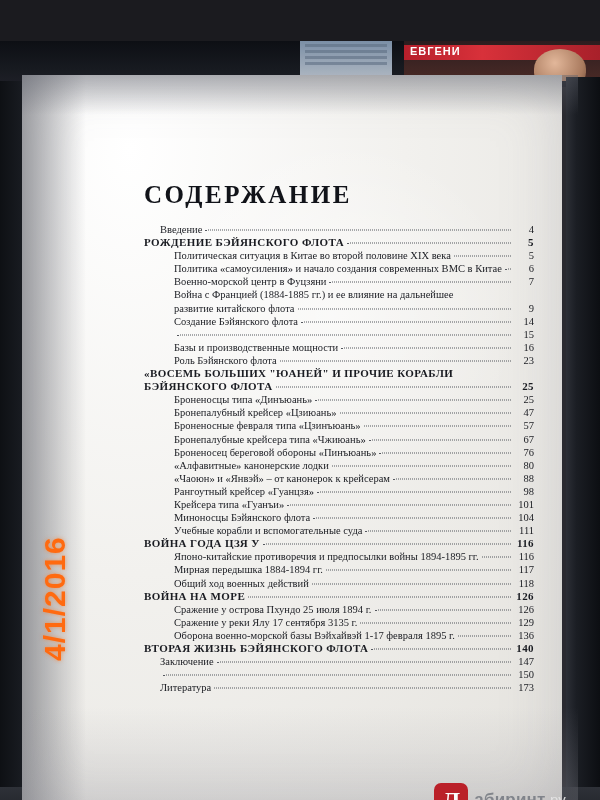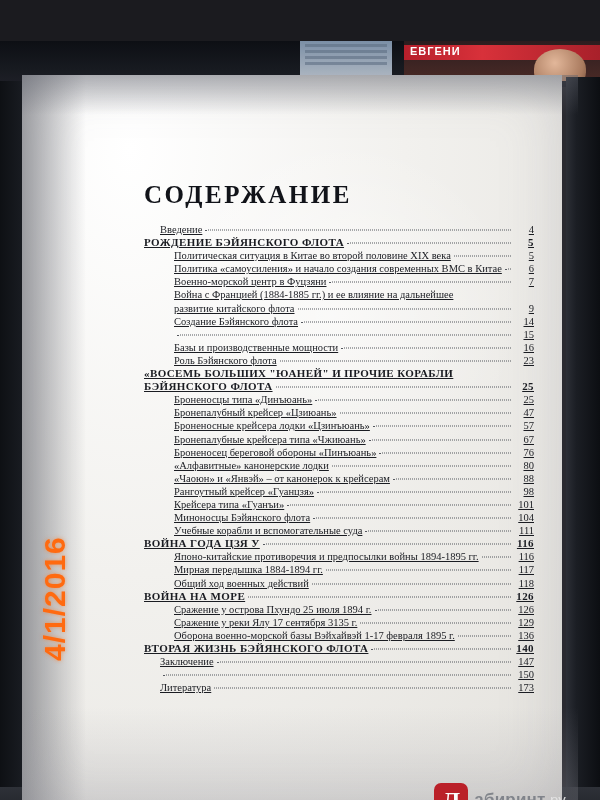--- a/index.html
+++ b/index.html
@@ -104,21 +104,20 @@
     margin: 0 0 14px 0;
     color: #111319;
   }
   .row {
     display: flex;
     align-items: baseline;
     font-size: 10.5px;
     line-height: 13.1px;
     white-space: nowrap;
     color: #1a1c22;
-    text-decoration: underline;
   }
   .row .txt { flex: 0 0 auto; }
   .row .dots {
     flex: 1 1 auto;
     margin: 0 3px;
     border-bottom: 1px dotted #55585f;
     transform: translateY(-2.5px);
     min-width: 6px;
   }
   .row .pg { flex: 0 0 auto; width: 20px; text-align: right; }
@@ -266,21 +265,21 @@
             <span class="txt">Броненосцы типа «Динъюань»</span>
             <span class="dots"></span>
             <span class="pg">25</span>
           </div>
           <div class="row lvl-2">
             <span class="txt">Бронепалубный крейсер «Цзиюань»</span>
             <span class="dots"></span>
             <span class="pg">47</span>
           </div>
           <div class="row lvl-2">
-            <span class="txt">Броненосные крейсера лодки «Цзинъюань»</span>
+            <span class="txt">Броненосные февраля типа «Цзинъюань»</span>
             <span class="dots"></span>
             <span class="pg">57</span>
           </div>
           <div class="row lvl-2">
             <span class="txt">Бронепалубные крейсера типа «Чжиюань»</span>
             <span class="dots"></span>
             <span class="pg">67</span>
           </div>
           <div class="row lvl-2">
             <span class="txt">Броненосец береговой обороны «Пинъюань»</span>

